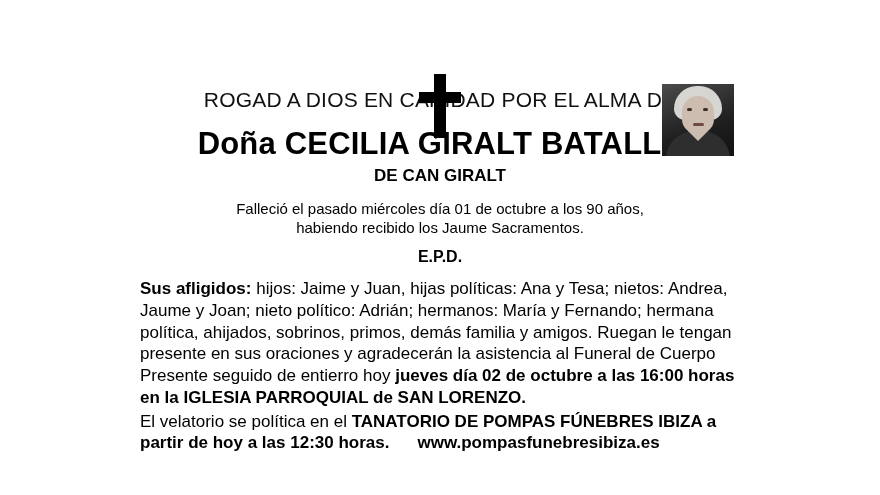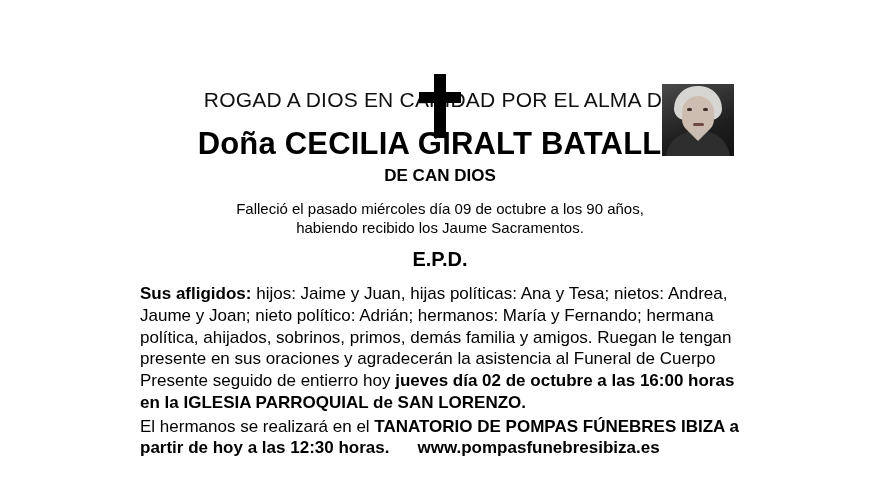--- a/index.html
+++ b/index.html
@@ -129,21 +129,21 @@
   }
   .l-death1 {
     font-size: 15px;
     margin-top: 14px;
   }
   .l-death2 {
     font-size: 15px;
     margin-top: 2px;
   }
   .l-epd {
-    font-size: 20px;
+    font-size: 16px;
     font-weight: bold;
     margin-top: 12px;
   }
   .body-text {
     margin-top: 12px;
     font-size: 17px;
     line-height: 1.28;
     text-align: left;
     color: #000;
   }
@@ -179,24 +179,24 @@
         <div class="eye l"></div>
         <div class="eye r"></div>
         <div class="mouth"></div>
         <div class="body"></div>
         <div class="collar"></div>
       </div>
     </div>
 
     <div class="line l-rogad">ROGAD A DIOS EN CARIDAD POR EL ALMA DE</div>
     <div class="line l-name">Doña CECILIA GIRALT BATALLE</div>
-    <div class="line l-sub">DE CAN DIOS</div>
-    <div class="line l-death1">Falleció el pasado miércoles día 09 de octubre a los 90 años,</div>
+    <div class="line l-sub">DE CAN GIRALT</div>
+    <div class="line l-death1">Falleció el pasado miércoles día 01 de octubre a los 90 años,</div>
     <div class="line l-death2">habiendo recibido los Jaume Sacramentos.</div>
     <div class="line l-epd">E.P.D.</div>
 
     <div class="body-text">
       <p><b>Sus afligidos:</b><span> hijos: Jaime y Juan, hijas políticas:  Ana y Tesa; nietos:  Andrea, Jaume y Joan; nieto político: Adrián; hermanos: María y Fernando; hermana política, ahijados, sobrinos, primos, demás familia y amigos. Ruegan le tengan presente en sus oraciones y agradecerán la asistencia al Funeral de Cuerpo Presente seguido de entierro hoy </span><b>jueves día 02 de octubre a las 16:00 horas en la IGLESIA PARROQUIAL de SAN LORENZO.</b></p>
-      <p><span>El hermanos se realizará en el </span><b>TANATORIO DE POMPAS FÚNEBRES IBIZA a partir de hoy a las 12:30 horas.</b><span class="url">www.pompasfunebresibiza.es</span></p>
+      <p><span>El velatorio se política en el </span><b>TANATORIO DE POMPAS FÚNEBRES IBIZA a partir de hoy a las 12:30 horas.</b><span class="url">www.pompasfunebresibiza.es</span></p>
     </div>
 
   </div>
 </div>
 
 </body></html>

